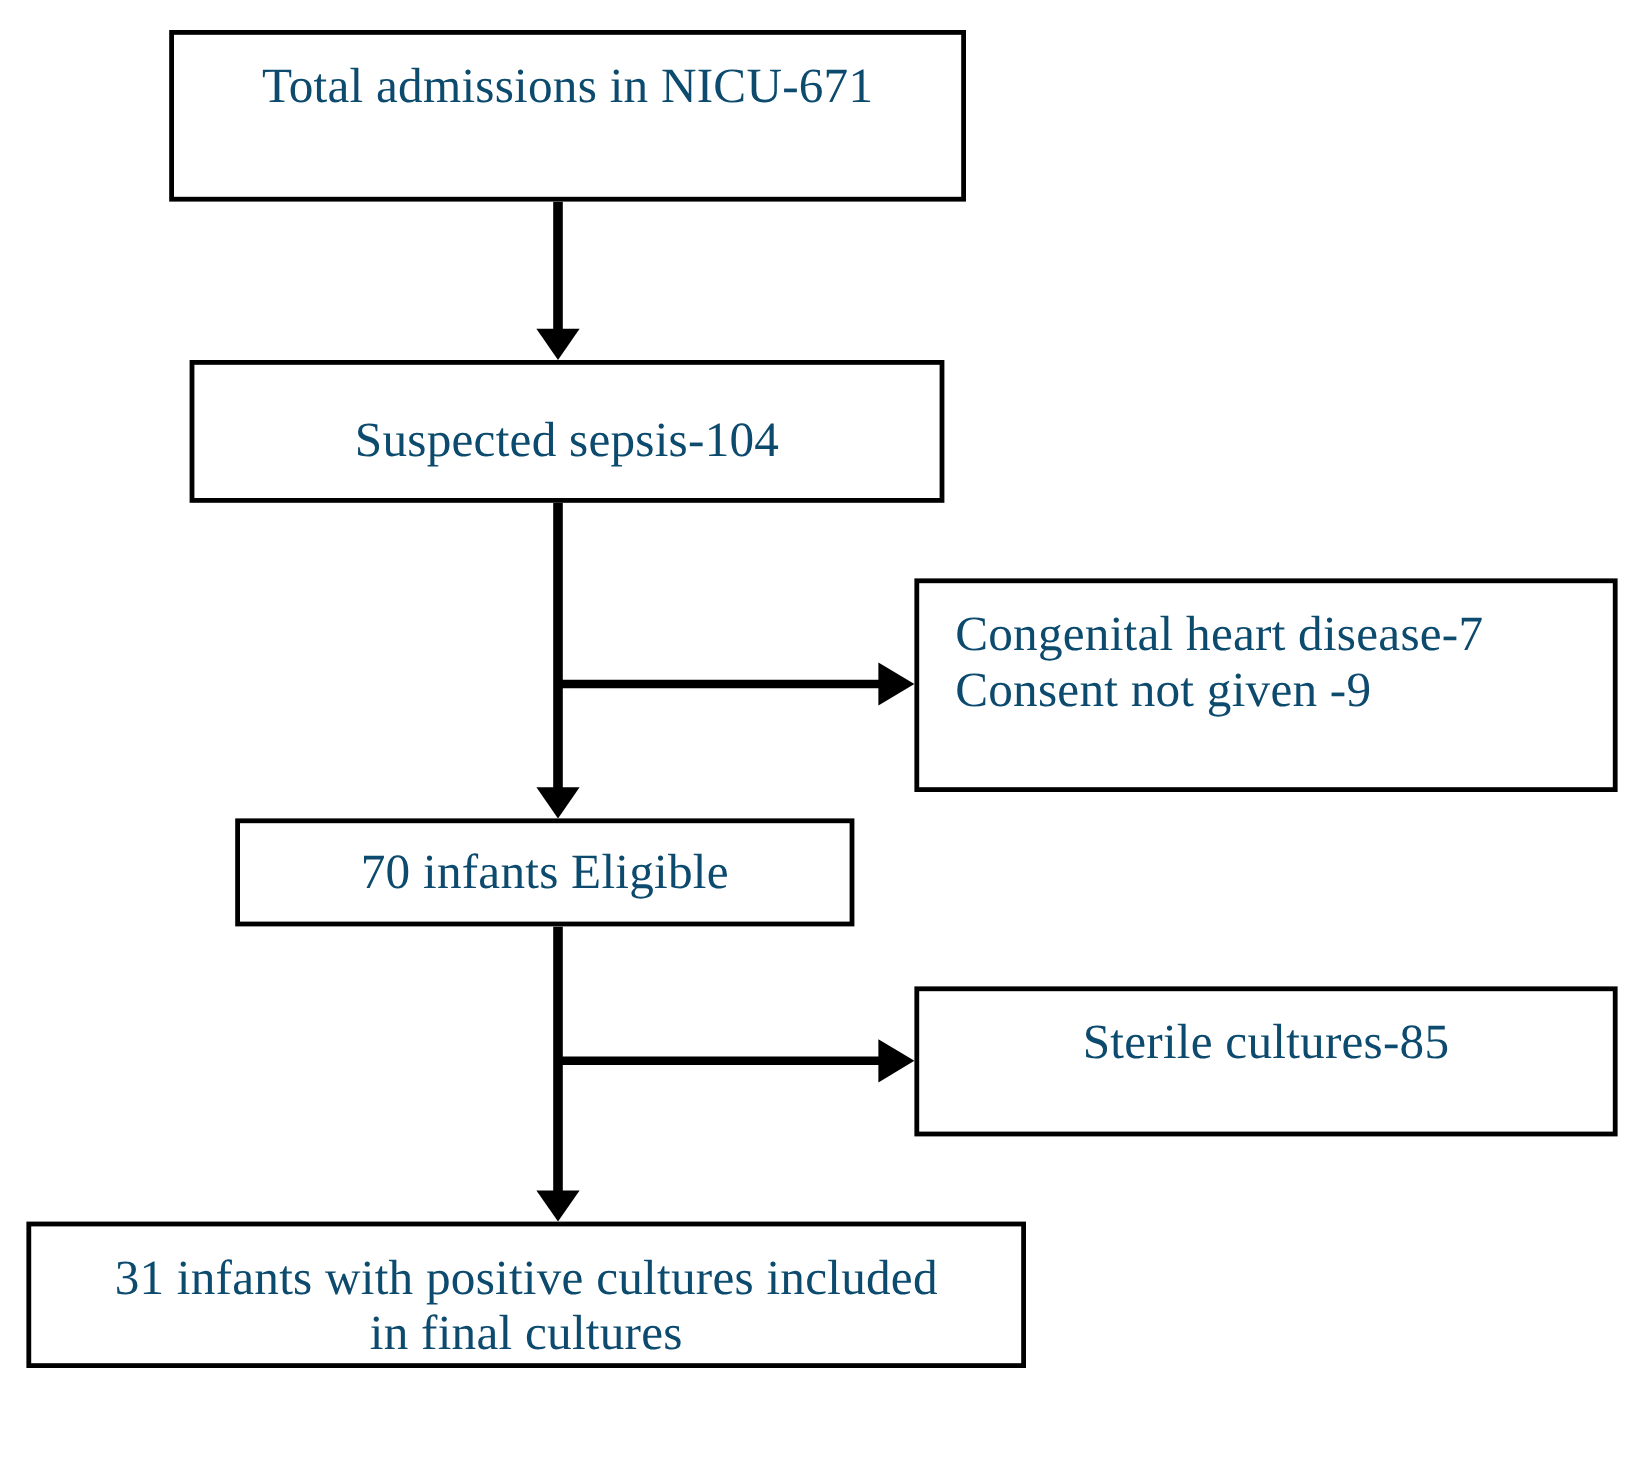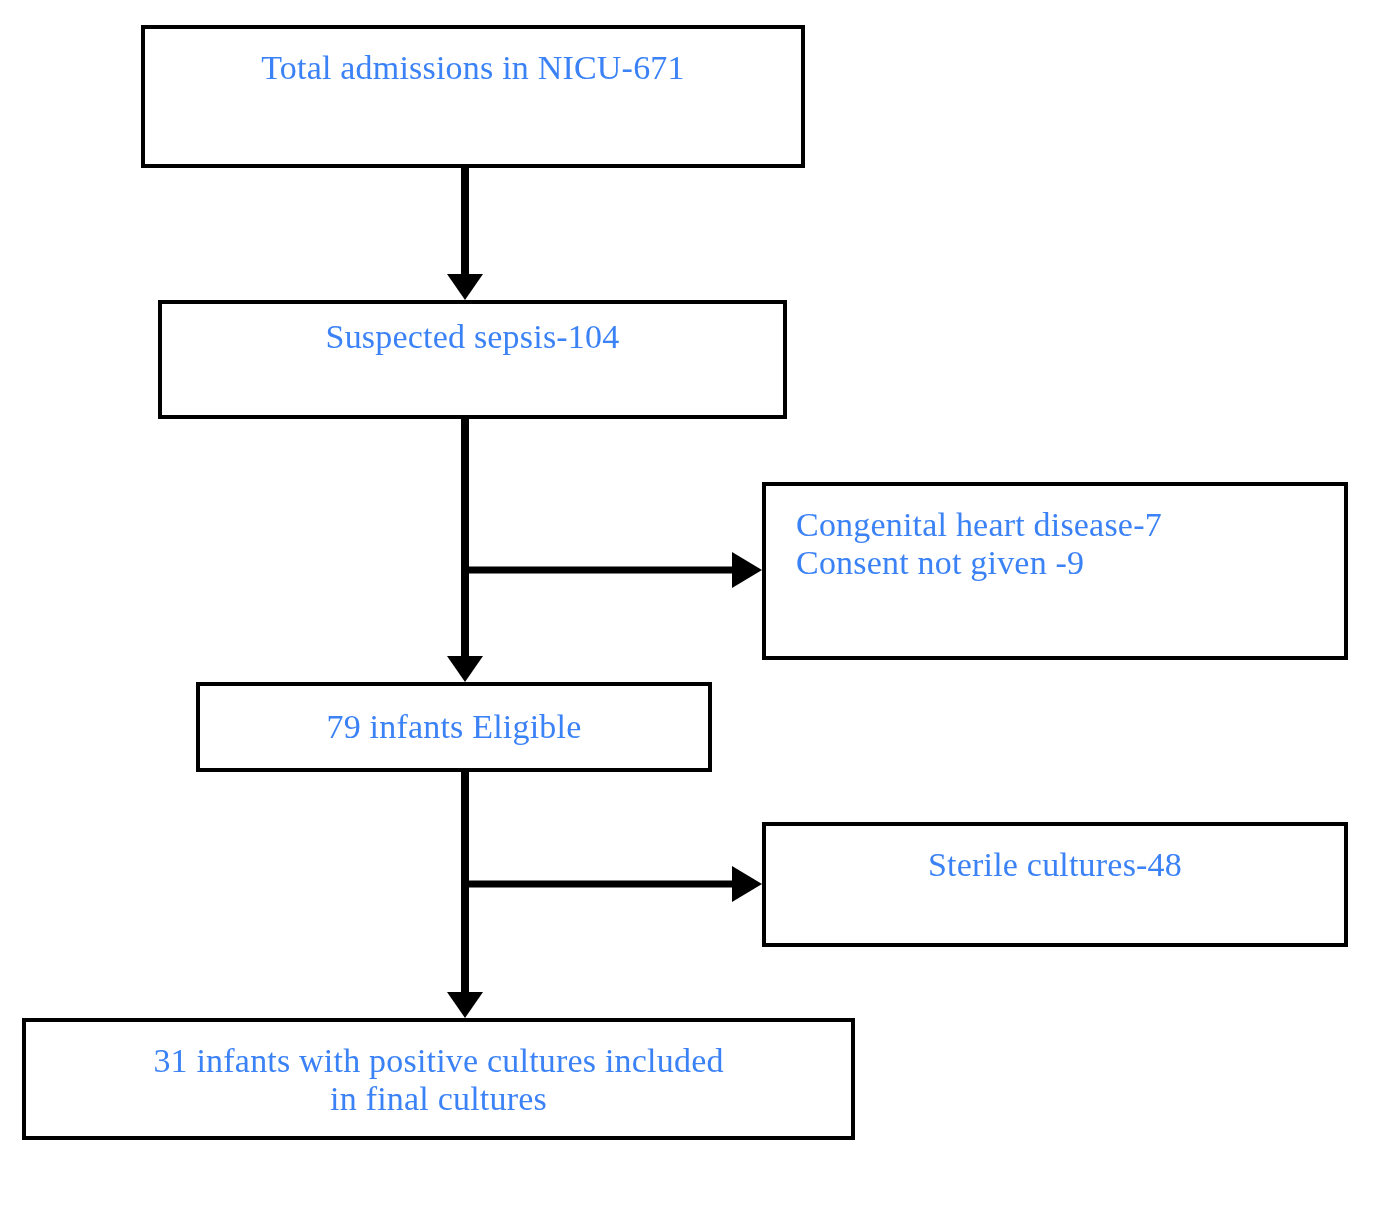--- a/index.html
+++ b/index.html
@@ -25,27 +25,27 @@
     color: #000000;
   }
   
   .v-top    { justify-content: flex-start; }
   .v-center { justify-content: center; }
   
   .h-center { align-items: center; text-align: center; }
   .h-left   { align-items: flex-start; text-align: left; }
 
   .node-text {
-    font-size: 34px;
+    font-size: 41px;
     line-height: 1.12;
     letter-spacing: 0.2px;
     white-space: pre;
-    color: #3b82f6;
+    color: #0c4a6e;
   }
-  .pad-top    { padding-top: 14px; }
+  .pad-top    { padding-top: 14px; justify-content: center; }
   .pad-top-lg { padding-top: 20px; }
   .pad-left   { padding-left: 30px; }
 
   #arrows {
     position: absolute;
     left: 0;
     top: 0;
     width: 1376px;
     height: 1216px;
     pointer-events: none;
@@ -91,25 +91,25 @@
   <div class="node v-top h-center pad-top" style="left:158px; top:300px; width:629px; height:119px;">
     <div class="node-text">Suspected sepsis-104</div>
   </div>
 
   <div class="node v-top h-left pad-top-lg pad-left" style="left:762px; top:482px; width:586px; height:178px;">
     <div class="node-text">Congenital heart disease-7</div>
     <div class="node-text">Consent not given -9</div>
   </div>
 
   <div class="node v-center h-center" style="left:196px; top:682px; width:516px; height:90px;">
-    <div class="node-text">79 infants Eligible</div>
+    <div class="node-text">70 infants Eligible</div>
   </div>
 
   <div class="node v-top h-center pad-top-lg" style="left:762px; top:822px; width:586px; height:125px;">
-    <div class="node-text">Sterile cultures-48</div>
+    <div class="node-text">Sterile cultures-85</div>
   </div>
 
   <div class="node v-top h-center pad-top-lg" style="left:22px; top:1018px; width:833px; height:122px;">
     <div class="node-text">31 infants with positive cultures included</div>
     <div class="node-text">in final cultures</div>
   </div>
 
 </div>
 
 </body></html>

